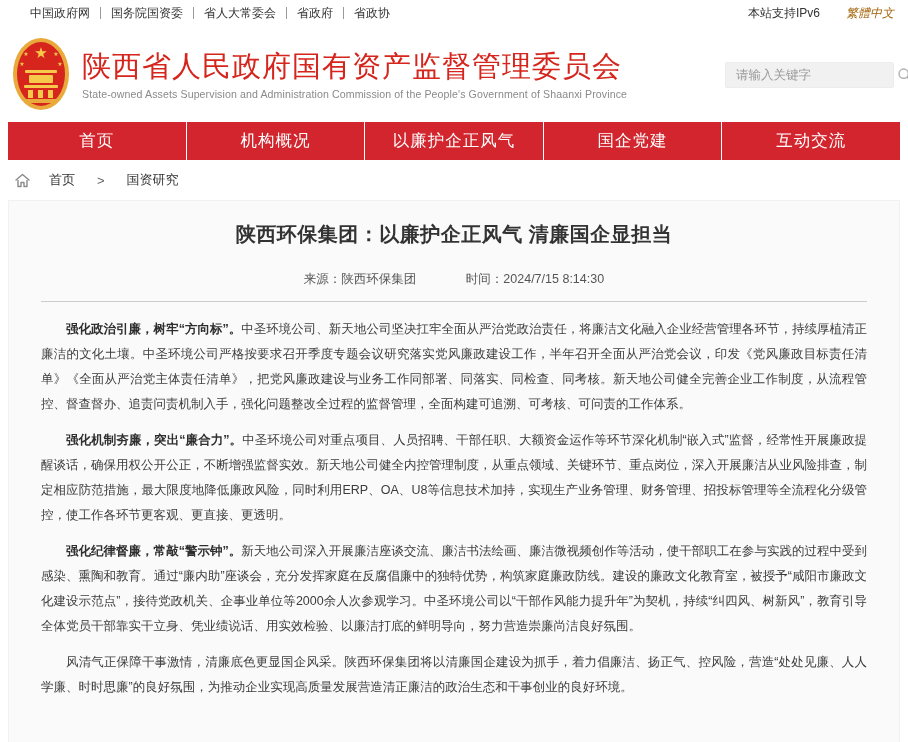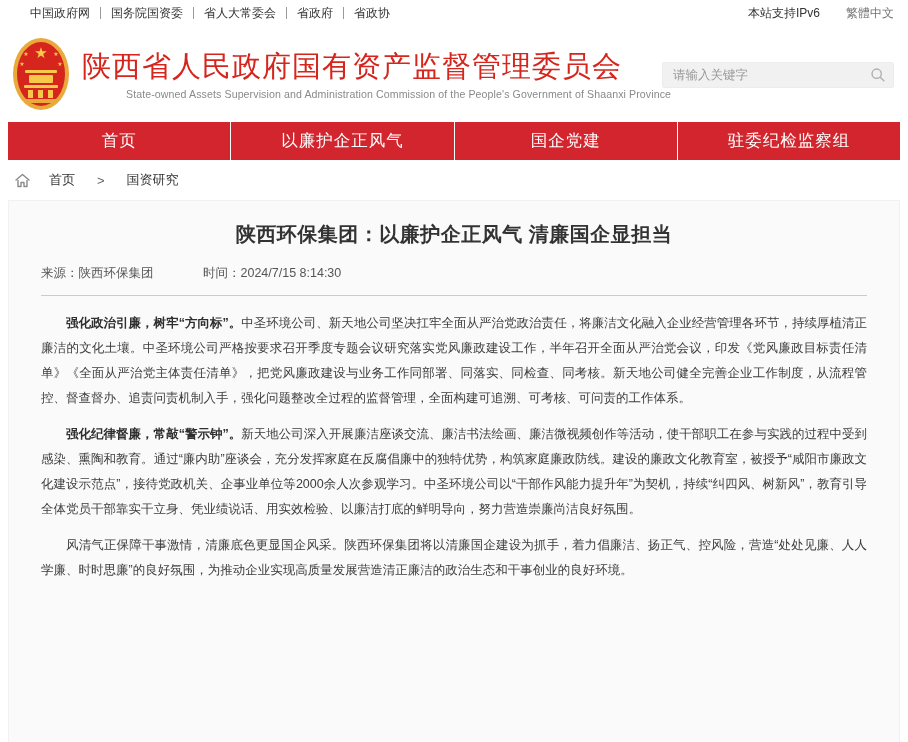--- a/index.html
+++ b/index.html
@@ -13,30 +13,30 @@
   }
   .topbar-left { display: flex; align-items: center; }
   .topbar-left a {
     color: #333; text-decoration: none; padding: 0 10px;
     border-right: 1px solid #999; line-height: 12px; cursor: pointer;
   }
   .topbar-left a:first-child { padding-left: 16px; }
   .topbar-left a:last-child { border-right: none; }
   .topbar-right { display: flex; align-items: center; gap: 26px; }
   .topbar-right .ipv6 { color: #333; }
-  .topbar-right .trad { color: #737373; cursor: pointer; }
+  .topbar-right .trad { color: #a16207; cursor: pointer; font-style: italic; }
 
   
   .masthead { height: 96px; position: relative; display: flex; align-items: center; padding-left: 12px; background: #fff; }
   .emblem { width: 58px; height: 76px; flex: 0 0 auto; }
   .mast-titles { margin-left: 12px; }
   .mast-title { font-size: 29px; font-weight: normal; color: #d5251d; letter-spacing: 1px; line-height: 34px; }
-  .mast-sub { font-size: 10.6px; color: #8a8a8a; margin-top: 5px; letter-spacing: 0.1px; margin-left: 44px; }
+  .mast-sub { font-size: 10.6px; color: #8a8a8a; margin-top: 5px; letter-spacing: 0.1px; }
   .search-box {
-    position: absolute; right: 14px; top: 36px; width: 232px; height: 26px;
+    position: absolute; right: 14px; top: 36px; width: 169px; height: 26px;
     background: #f1f1f1; border: 1px solid #ececec; border-radius: 2px;
     display: flex; align-items: center; padding: 0 6px 0 10px;
   }
   .search-box input {
     flex: 1; border: none; outline: none; background: transparent;
     font-size: 12.5px; color: #333; font-family: inherit;
   }
   .search-box input::placeholder { color: #9a9a9a; }
   .search-btn { width: 18px; height: 18px; border: none; background: transparent; cursor: pointer; padding: 0; display: flex; align-items: center; justify-content: center; }
 
@@ -55,21 +55,21 @@
   .crumb-link { color: #333; text-decoration: none; cursor: pointer; }
   .crumb-sep { margin: 0 22px; color: #666; }
 
   
   .content-card {
     margin: 0 8px; height: 628px; overflow: hidden;
     background: #fafafa; border: 1px solid #f1f1f1;
     padding: 12px 32px 0 32px;
   }
   .article-title { text-align: center; font-size: 20px; font-weight: bold; color: #333; margin-top: 8px; letter-spacing: 0.5px; }
-  .article-meta { font-size: 12.5px; color: #555; margin-top: 17px; }
+  .article-meta { text-align: center; font-size: 12.5px; color: #555; margin-top: 23px; }
   .article-meta .meta-src { margin-right: 46px; }
   .divider { border: none; border-top: 1px solid #ccc; margin-top: 13px; }
   .article-body { margin-top: 15px; font-size: 12.5px; line-height: 25px; color: #3c3c3c; text-align: justify; }
   .article-body p { text-indent: 2em; margin-bottom: 11px; }
   .article-body .lead { font-weight: bold; color: #2f2f2f; }
 </style>
 </head>
 <body>
 
 <div class="topbar">
@@ -113,23 +113,24 @@
       <svg viewBox="0 0 18 18" width="16" height="16">
         <circle cx="7.5" cy="7.5" r="5.2" fill="none" stroke="#b0b0b0" stroke-width="1.6"></circle>
         <line x1="11.5" y1="11.5" x2="15.6" y2="15.6" stroke="#b0b0b0" stroke-width="1.6" stroke-linecap="round"></line>
       </svg>
     </button>
   </div>
 </div>
 
 <nav class="mainnav">
   <div class="nav-item">首页</div>
+  <div class="nav-item">机构概况</div>
   <div class="nav-item">以廉护企正风气</div>
   <div class="nav-item">国企党建</div>
-  <div class="nav-item">驻委纪检监察组</div>
+  <div class="nav-item">互动交流</div>
 </nav>
 
 <div class="breadcrumb">
   <svg class="crumb-home-icon" viewBox="0 0 17 17">
     <path d="M2 8 L8.5 2.5 L15 8" fill="none" stroke="#8a8a8a" stroke-width="1.4" stroke-linecap="round" stroke-linejoin="round"></path>
     <path d="M4 8 V14.5 H7 V10.5 H10 V14.5 H13 V8" fill="none" stroke="#8a8a8a" stroke-width="1.4" stroke-linejoin="round"></path>
   </svg>
   <a class="crumb-link">首页</a>
   <span class="crumb-sep">&gt;</span>
   <a class="crumb-link">国资研究</a>
@@ -140,19 +141,22 @@
   <div class="article-meta">
     <span class="meta-src">来源：陕西环保集团</span>
     <span class="meta-time">时间：2024/7/15 8:14:30</span>
   </div>
   <hr class="divider">
   <div class="article-body">
     <p>
       <span class="lead">强化政治引廉，树牢“方向标”。</span><span>中圣环境公司、新天地公司坚决扛牢全面从严治党政治责任，将廉洁文化融入企业经营管理各环节，持续厚植清正廉洁的文化土壤。中圣环境公司严格按要求召开季度专题会议研究落实党风廉政建设工作，半年召开全面从严治党会议，印发《党风廉政目标责任清单》《全面从严治党主体责任清单》，把党风廉政建设与业务工作同部署、同落实、同检查、同考核。新天地公司健全完善企业工作制度，从流程管控、督查督办、追责问责机制入手，强化问题整改全过程的监督管理，全面构建可追溯、可考核、可问责的工作体系。</span>
     </p>
     <p>
+      <span class="lead">强化机制夯廉，突出“廉合力”。</span><span>中圣环境公司对重点项目、人员招聘、干部任职、大额资金运作等环节深化机制“嵌入式”监督，经常性开展廉政提醒谈话，确保用权公开公正，不断增强监督实效。新天地公司健全内控管理制度，从重点领域、关键环节、重点岗位，深入开展廉洁从业风险排查，制定相应防范措施，最大限度地降低廉政风险，同时利用ERP、OA、U8等信息技术加持，实现生产业务管理、财务管理、招投标管理等全流程化分级管控，使工作各环节更客观、更直接、更透明。</span>
+    </p>
+    <p>
       <span class="lead">强化纪律督廉，常敲“警示钟”。</span><span>新天地公司深入开展廉洁座谈交流、廉洁书法绘画、廉洁微视频创作等活动，使干部职工在参与实践的过程中受到感染、熏陶和教育。通过“廉内助”座谈会，充分发挥家庭在反腐倡廉中的独特优势，构筑家庭廉政防线。建设的廉政文化教育室，被授予“咸阳市廉政文化建设示范点”，接待党政机关、企事业单位等2000余人次参观学习。中圣环境公司以“干部作风能力提升年”为契机，持续“纠四风、树新风”，教育引导全体党员干部靠实干立身、凭业绩说话、用实效检验、以廉洁打底的鲜明导向，努力营造崇廉尚洁良好氛围。</span>
     </p>
     <p>
       <span class="lead"></span><span>风清气正保障干事激情，清廉底色更显国企风采。陕西环保集团将以清廉国企建设为抓手，着力倡廉洁、扬正气、控风险，营造“处处见廉、人人学廉、时时思廉”的良好氛围，为推动企业实现高质量发展营造清正廉洁的政治生态和干事创业的良好环境。</span>
     </p>
   </div>
 </div>
 
 </body></html>

